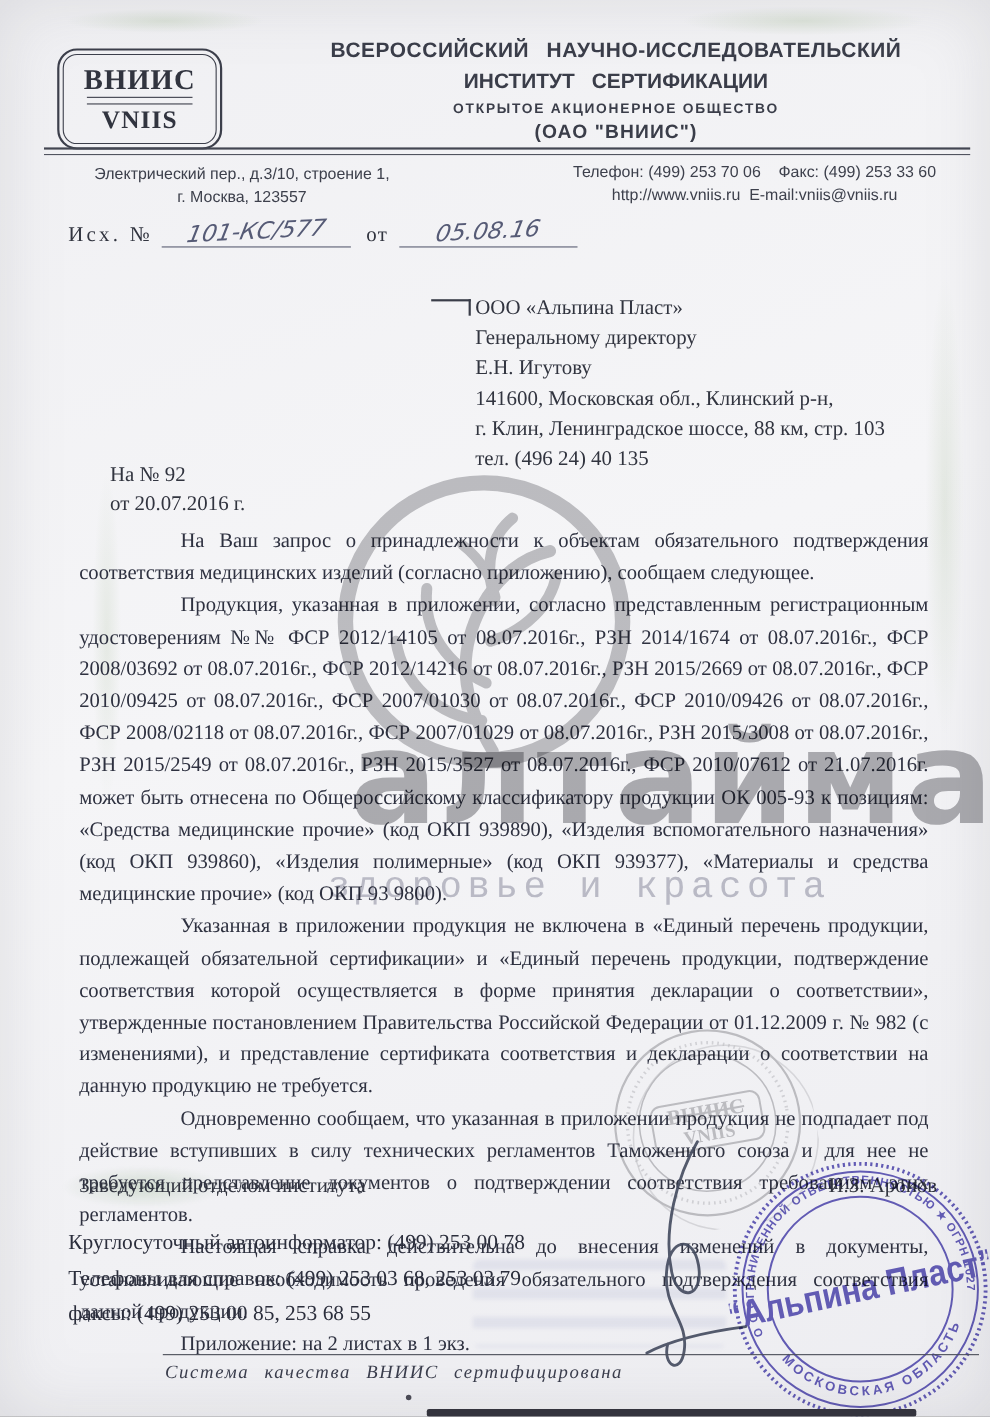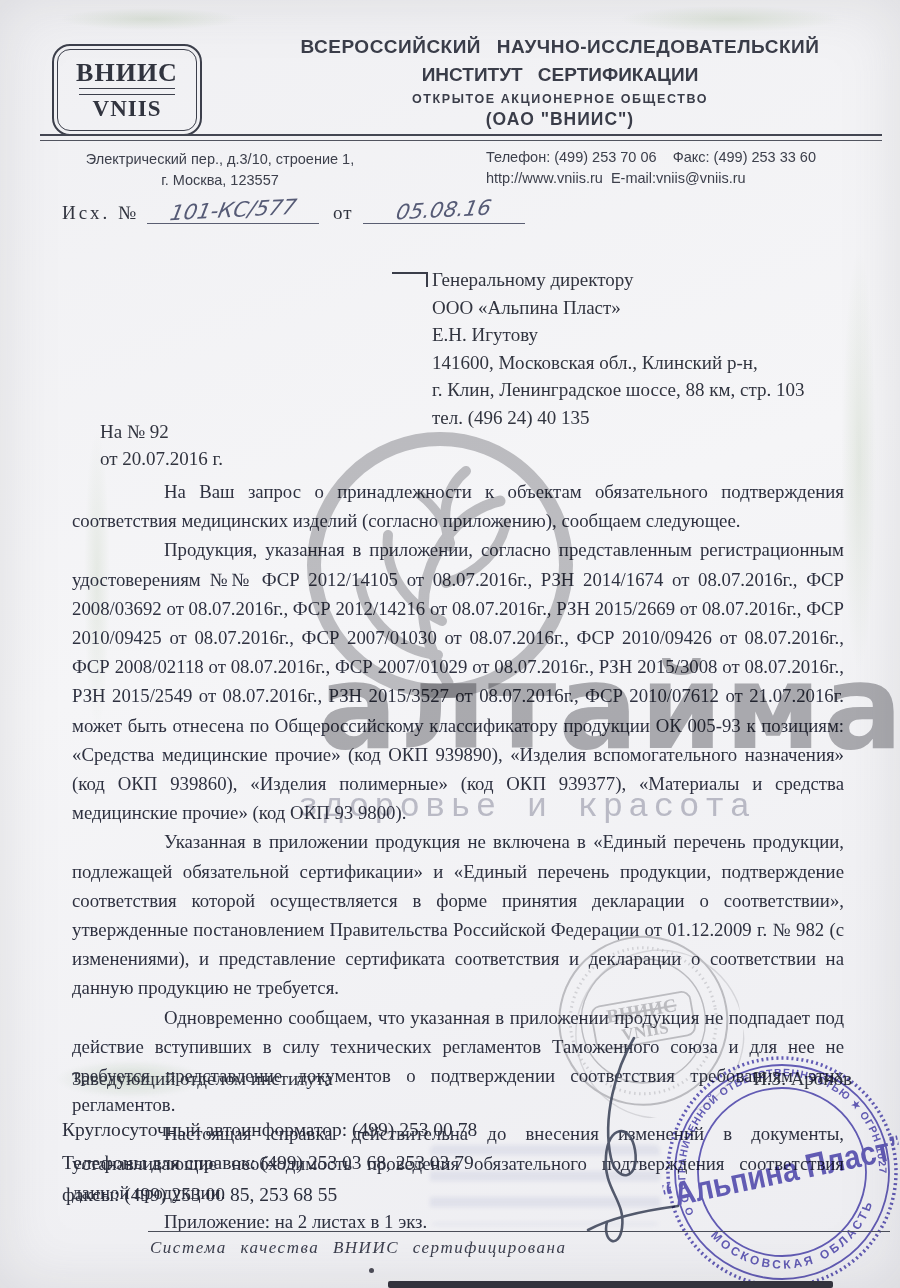--- a/index.html
+++ b/index.html
@@ -2,21 +2,21 @@
 <html lang="ru"><head>
 <meta charset="utf-8">
 <style>
   html,body{margin:0;padding:0;background:#888;}
   .page{position:relative;width:900px;height:1288px;overflow:hidden;margin:0 auto;
     background:linear-gradient(160deg,#f0f0f3 0%,#f5f5f7 45%,#ededf1 100%);
     font-family:"Liberation Serif",serif;color:#31343f;
     box-shadow:inset 0 0 60px rgba(120,120,130,.18);}
   .abs{position:absolute;}
   .sans{font-family:"Liberation Sans",sans-serif;}
-  .pre{white-space:pre-wrap;}
+  .pre{white-space:pre-wrap;text-align:center;}
 
   
   .logo-outer{left:52px;top:44px;width:150px;height:92px;border:2.5px solid #3c3f4b;
     border-radius:18px;padding:3px;box-sizing:border-box;}
   .logo-inner{width:100%;height:100%;border:1.5px solid #3c3f4b;border-radius:13px;
     display:flex;flex-direction:column;align-items:center;justify-content:center;box-sizing:border-box;}
   .logo-ru{font-weight:bold;font-size:26px;letter-spacing:1px;line-height:1;}
   .logo-div{width:70%;height:5px;border-top:1.5px solid #3c3f4b;border-bottom:1.5px solid #3c3f4b;margin:2px 0;}
   .logo-en{font-weight:bold;font-size:23px;letter-spacing:1px;line-height:1;}
   .orgname{left:295px;top:36px;width:530px;text-align:center;color:#3a3d49;}
@@ -121,22 +121,22 @@
 
   <div class="abs outline">
     <span>Исх. №</span>
     <span class="hw-slot slot-num"><span class="hand">101-КС/577</span></span>
     <span class="ot-label">от</span>
     <span class="hw-slot slot-date"><span class="hand">05.08.16</span></span>
   </div>
 
   <div class="abs corner"></div>
   <div class="abs recipient">
+    <div>ООО «Альпина Пласт»</div>
     <div>Генеральному директору</div>
-    <div>ООО «Альпина Пласт»</div>
     <div>Е.Н. Игутову</div>
     <div>141600, Московская обл., Клинский р-н,</div>
     <div>г. Клин, Ленинградское шоссе, 88 км, стр. 103</div>
     <div>тел. (496 24) 40 135</div>
   </div>
 
   <div class="abs replyref">
     <div>На № 92</div>
     <div>от 20.07.2016 г.</div>
   </div>

